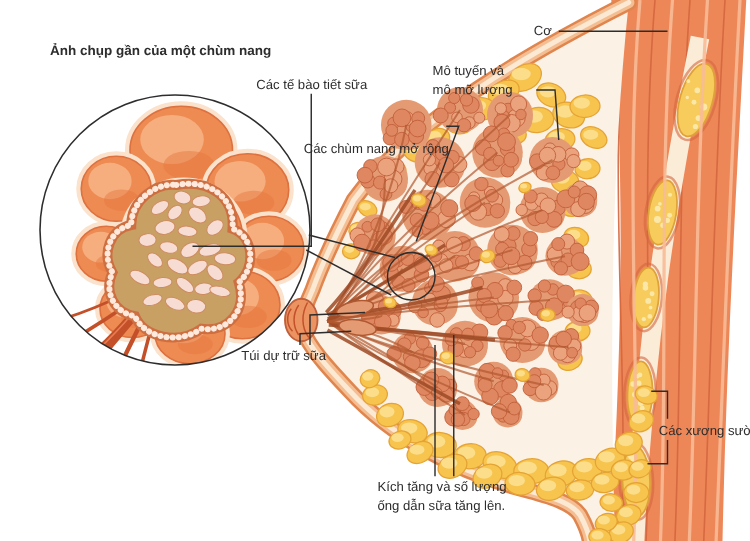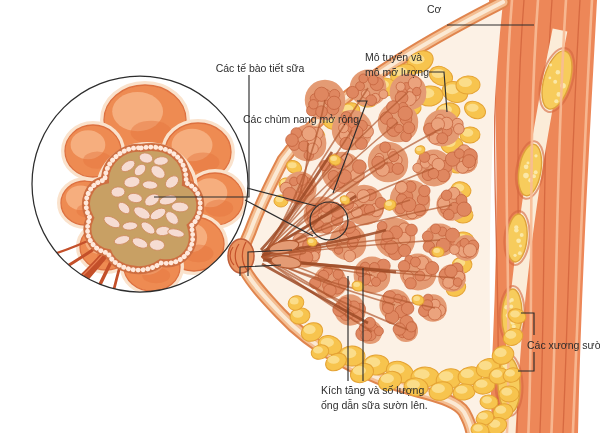--- a/index.html
+++ b/index.html
@@ -1,22 +1,22 @@
 <!DOCTYPE html>
 <html style="--c-background: #FFFFFF; --c-text: #2D2D2D; --c-line: #2D2D2D; --c-skin-band: #F4BE92; --c-skin-edge: #E0854E; --c-skin-inner: #FBE9D4; --c-breast-interior: #FCF1E5; --c-fat: #F7C44E; --c-fat-light: #FBDE8D; --c-fat-edge: #E5A334; --c-gland: #DF8760; --c-gland-light: #EBA37D; --c-gland-edge: #C05F3A; --c-gland-halo: #E49B74; --c-duct: #B05830; --c-duct-dark: #9C4A26; --c-nipple: #EB9461; --c-muscle: #ED8758; --c-muscle-stripe-dark: #D4663E; --c-muscle-stripe-light: #F7BB96; --c-fascia: #FBECD8; --c-rib: #F7CC5C; --c-rib-edge: #DFA23A; --c-rib-speckle: #FBE8A8; --c-lobule: #EE8B52; --c-lobule-edge: #DD7140; --c-lobule-highlight: #F6B183; --c-lobule-shade: #E5763F; --c-lobule-gap: #FAE2CC; --c-cell-bg: #C8A064; --c-cell: #F6DCD2; --c-cell-edge: #CE8B60; --c-cell-ring: #CE6F42; --c-cell-ring-bead: #FFE9DC; --c-inset-duct: #C4502A; --c-inset-duct-light: #E87E52;"><head>
 <meta charset="utf-8">
 <style>
   html,body{margin:0;padding:0;background:#fff;}
   .stage{position:relative;width:600px;height:433px;background:var(--c-background,#fff);
          font-family:"Liberation Sans",sans-serif;overflow:hidden;}
   .stage svg{position:absolute;left:0;top:0;}
   .lbl{position:absolute;font-size:10.5px;line-height:14.5px;color:var(--c-text,#2d2d2d);white-space:nowrap;}
-  .lbl span{display:block;margin-left:19px;}
+  .lbl span{display:block;}
   .title{font-weight:bold;font-size:10.8px;}
-  .c{text-align:center;}
+  .c{text-align:left;}
   .annline{stroke:var(--c-line,#2d2d2d);fill:none;stroke-width:1.15;}
   .muscle{fill:var(--c-muscle);}
   .fascia{stroke:var(--c-fascia);fill:none;}
   .interior{fill:var(--c-breast-interior);}
   .skinA{stroke:var(--c-skin-edge);fill:none;stroke-width:13;stroke-linecap:round;}
   .skinB{stroke:var(--c-skin-band);fill:none;stroke-width:9;stroke-linecap:round;}
   .skinC{stroke:var(--c-skin-inner);fill:none;stroke-width:4;stroke-linecap:round;}
   .insetEdge{stroke:var(--c-line);fill:none;stroke-width:1.25;}
 </style>
 </head>
@@ -691,32 +691,34 @@
       <polyline class="annline" points="245,200 313,236"></polyline>
       <polyline class="annline" points="240,276 240,267 281,265"></polyline>
       <polyline class="annline" points="248,276 248,252 292,250"></polyline>
       <polyline class="annline" points="348,381 348,276"></polyline>
       <polyline class="annline" points="363,381 363,268"></polyline>
       <polyline class="annline" points="521,313 534,313 534,335"></polyline>
       <polyline class="annline" points="534,352 534,371 518,371"></polyline>
     </g>
   </svg>
 
+  <div class="lbl title" style="left:40px;top:34px;">Ảnh chụp gần của một chùm nang</div>
 
   <div class="lbl c" style="left:205px;top:61px;width:110px;">Các tế bào tiết sữa</div>
 
   <div class="lbl" style="left:346px;top:50px;">
     <span>Mô tuyến và</span>
     <span>mô mỡ lượng</span>
   </div>
 
   <div class="lbl" style="left:243px;top:112px;">Các chùm nang mở rộng</div>
 
-  <div class="lbl" style="left:427px;top:2px;">Cơ</div>
-
+  <div class="lbl" style="left:427px;top:18px;">Cơ</div>
+
+  <div class="lbl c" style="left:193px;top:278px;width:80px;">Túi dự trữ sữa</div>
 
   <div class="lbl" style="left:302px;top:383px;">
     <span>Kích tăng và số lượng</span>
-    <span>ống dẫn sữa sườn lên.</span>
+    <span>ống dẫn sữa tăng lên.</span>
   </div>
 
   <div class="lbl" style="left:527px;top:338px;">Các xương sườn</div>
 </div>
 
 </body></html>

